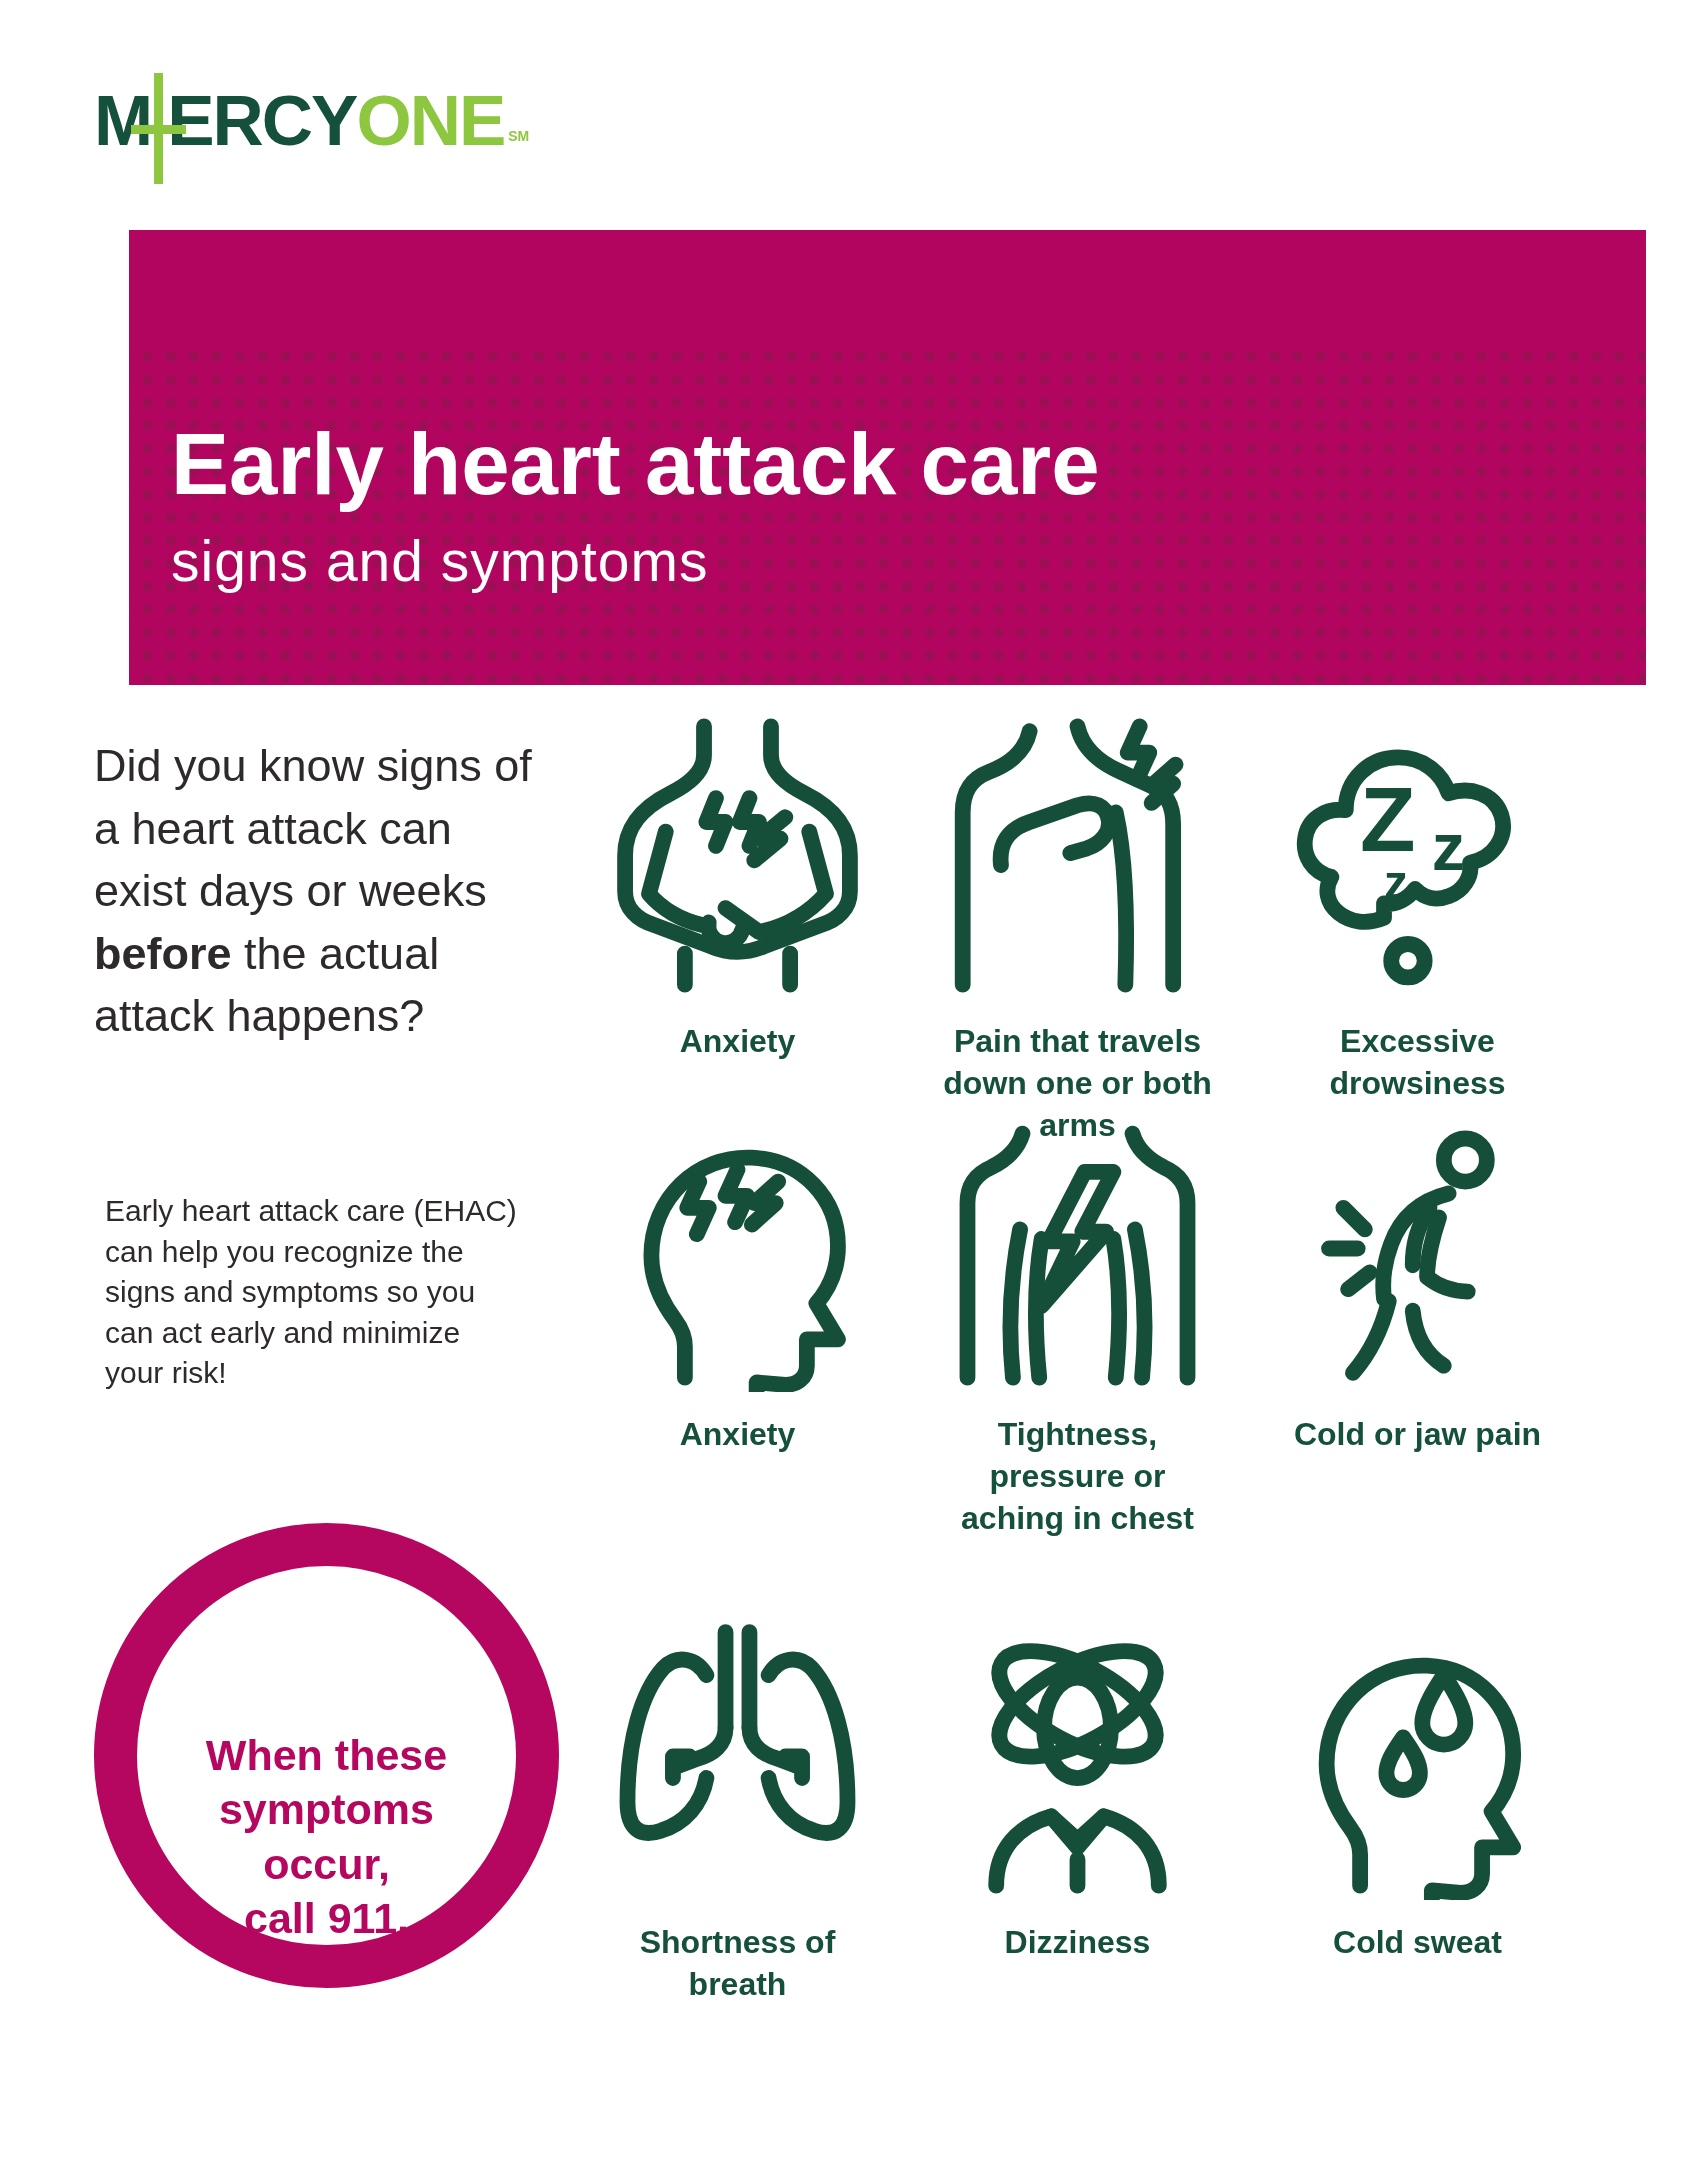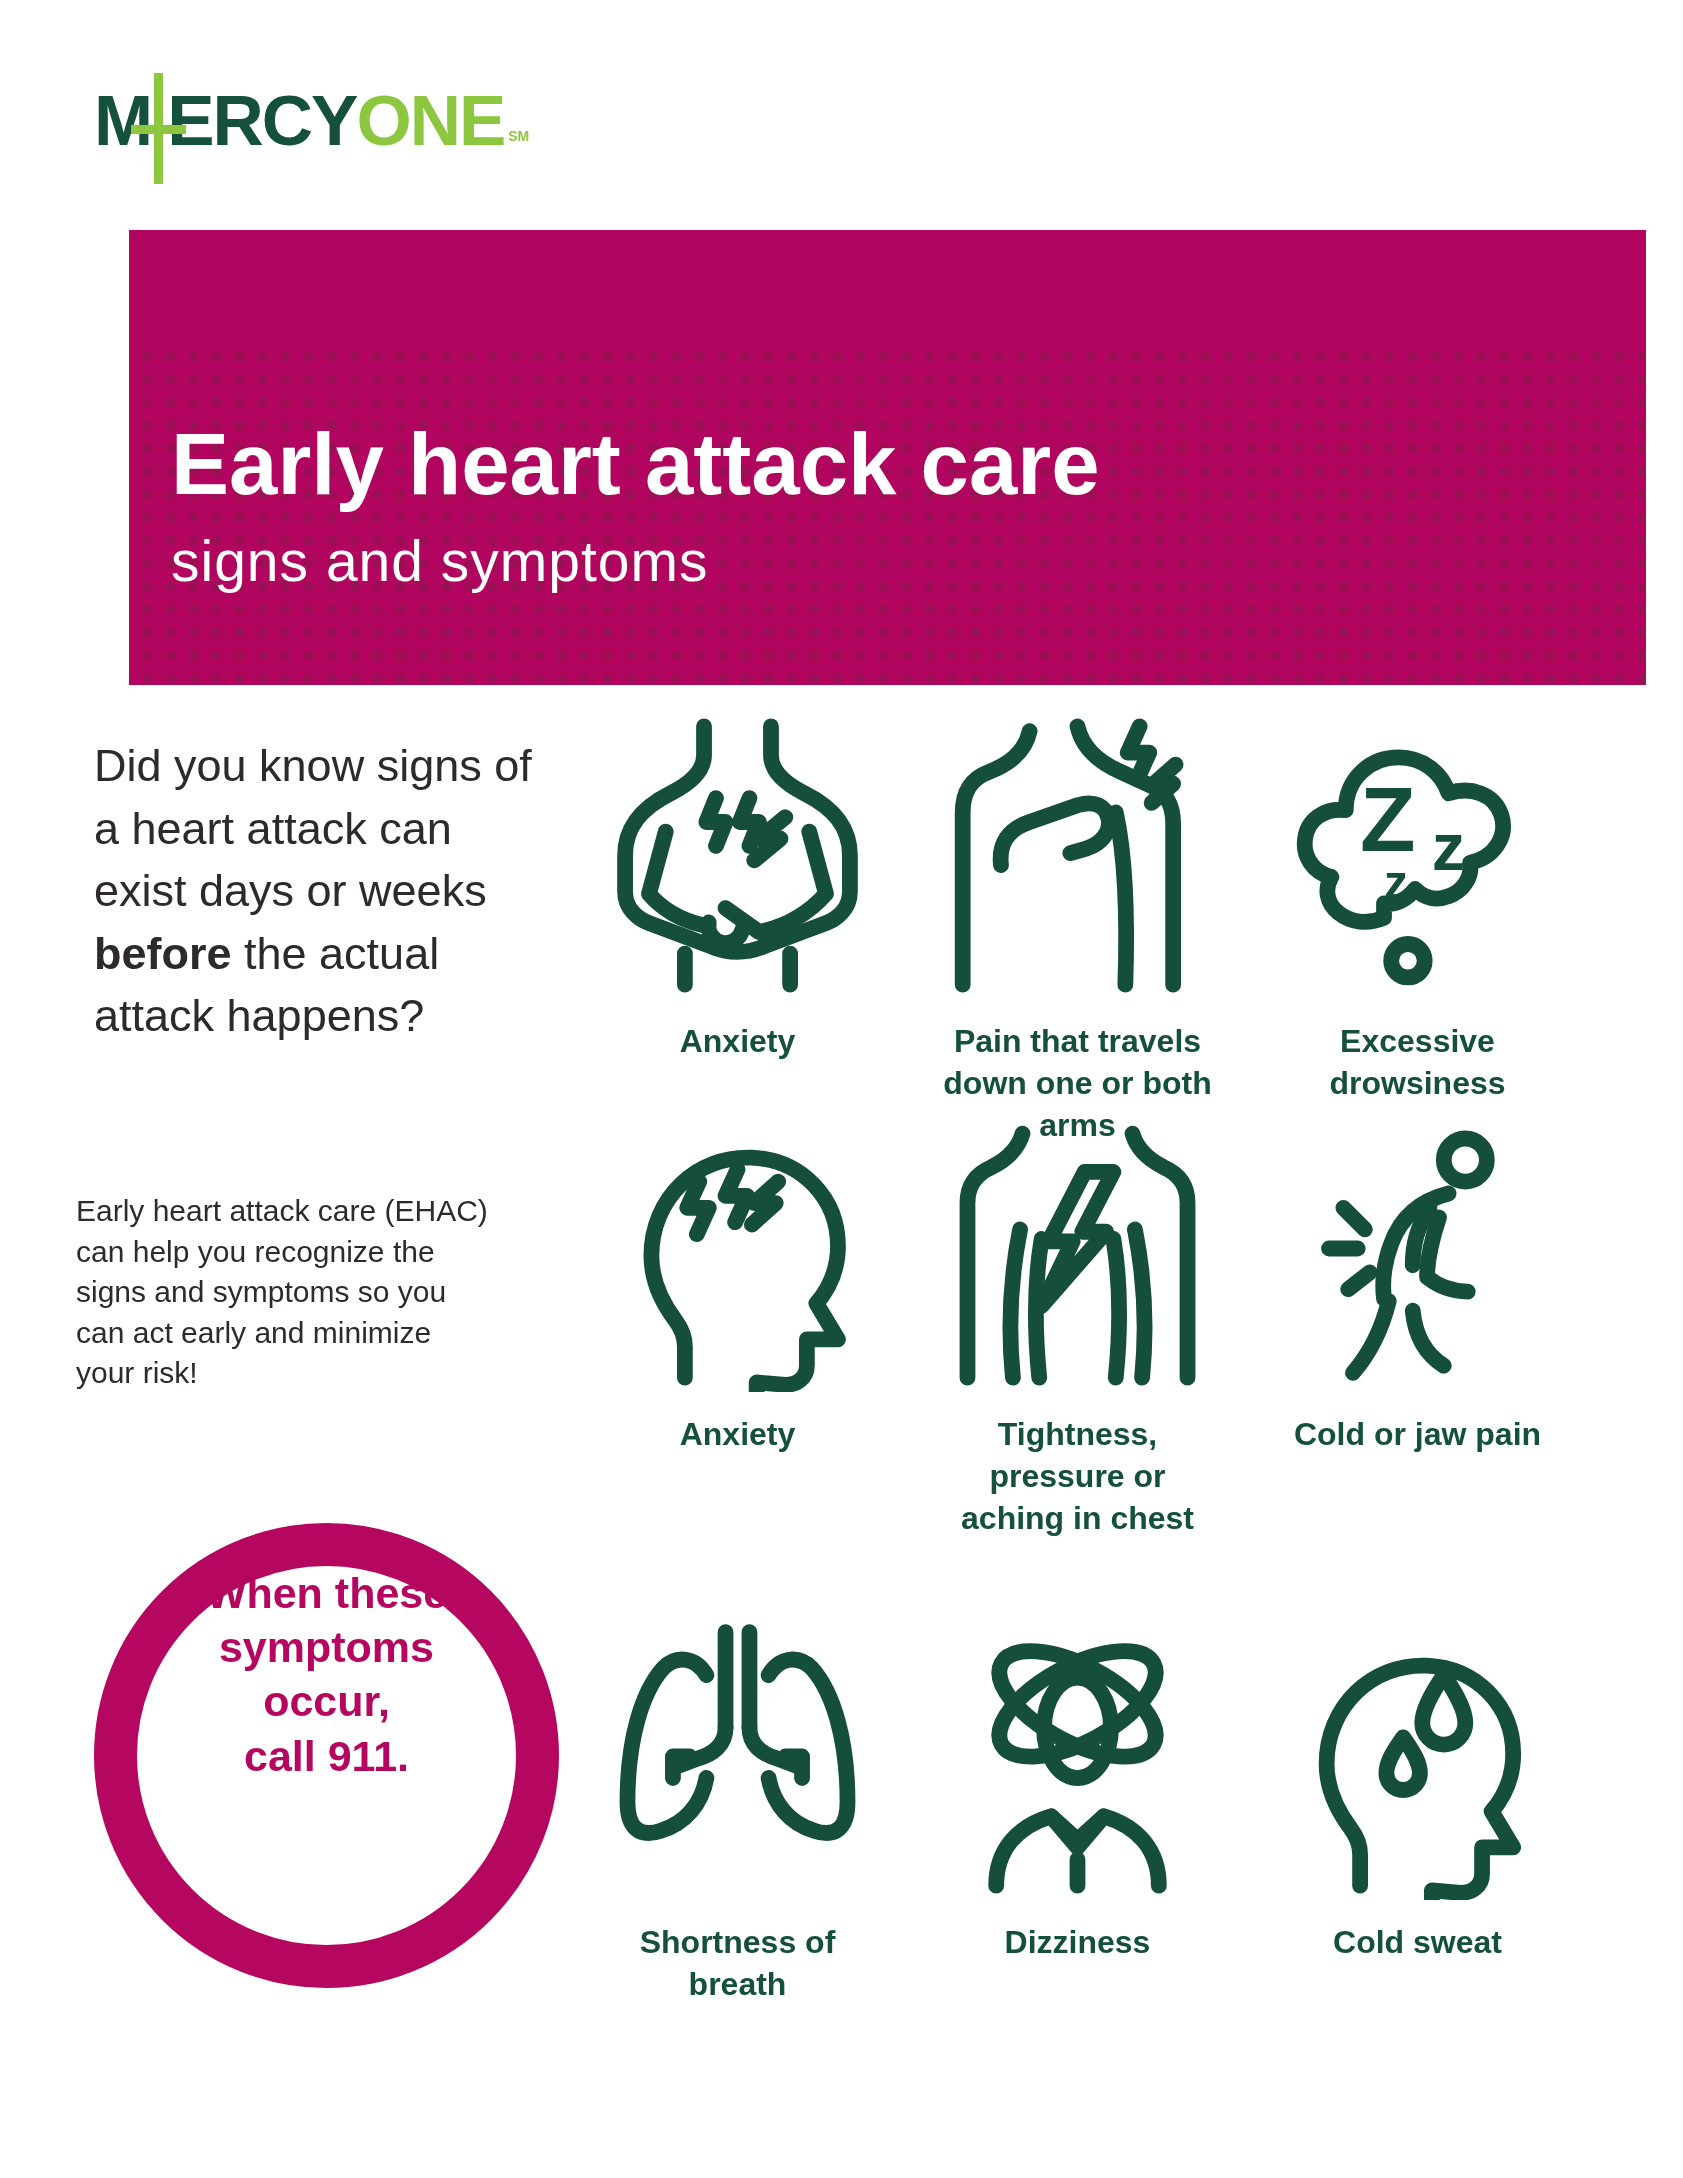--- a/index.html
+++ b/index.html
@@ -19,24 +19,24 @@
   .banner{position:absolute;left:94px;top:230px;width:1517px;height:455px;background:#b2055f;margin-left:35px;}
   .banner .dots{position:absolute;left:0;right:0;top:111px;bottom:0;
     background-image:radial-gradient(circle,#9b1054 4.5px,transparent 5.5px);
     background-size:23px 23px;background-position:7px 4px;}
   .banner-title{position:absolute;left:42px;top:176px;z-index:2;color:#ffffff;line-height:1.34;}
   .banner-title .t1{font-size:87px;font-weight:700;letter-spacing:0;}
   .banner-title .t2{font-size:57px;font-weight:400;letter-spacing:1px;}
   
   .intro{position:absolute;left:94px;top:735px;width:441px;font-size:45px;line-height:1.39;font-weight:400;}
   .intro b{font-weight:700;}
-  .ehac{position:absolute;left:76px;top:1191px;width:416px;font-size:30px;line-height:1.35;font-weight:400;}
+  .ehac{position:absolute;left:105px;top:1191px;width:416px;font-size:30px;line-height:1.35;font-weight:400;}
   
   .circle{position:absolute;left:94px;top:1523px;width:465px;height:465px;box-sizing:border-box;
-    border:43px solid #b5075f;border-radius:50%;display:flex;align-items:flex-start;justify-content:center;background:#fff;}
+    border:43px solid #b5075f;border-radius:50%;display:flex;align-items:flex-end;justify-content:center;background:#fff;}
   .circle-text{text-align:center;font-size:43px;font-weight:700;color:#b5075f;line-height:1.26;}
   
   .cell{position:absolute;width:341px;display:flex;flex-direction:column;align-items:center;}
   .cell .ic{height:297px;display:flex;align-items:center;justify-content:center;}
   .cell .lbl{margin-top:16px;font-size:32px;font-weight:700;color:#15503c;text-align:center;line-height:1.32;max-width:287px;}
   .c1{left:567px;} .c2{left:907px;} .c3{left:1247px;}
   .r1{top:707px;} .r2{top:1100px;} .r3{top:1608px;}
   .icn{stroke:#164f39;fill:none;stroke-width:6.6;stroke-linecap:round;stroke-linejoin:round;}
   .icn .zfill{fill:#164f39;stroke:none;font-weight:700;font-family:"Liberation Sans",sans-serif;}
   

